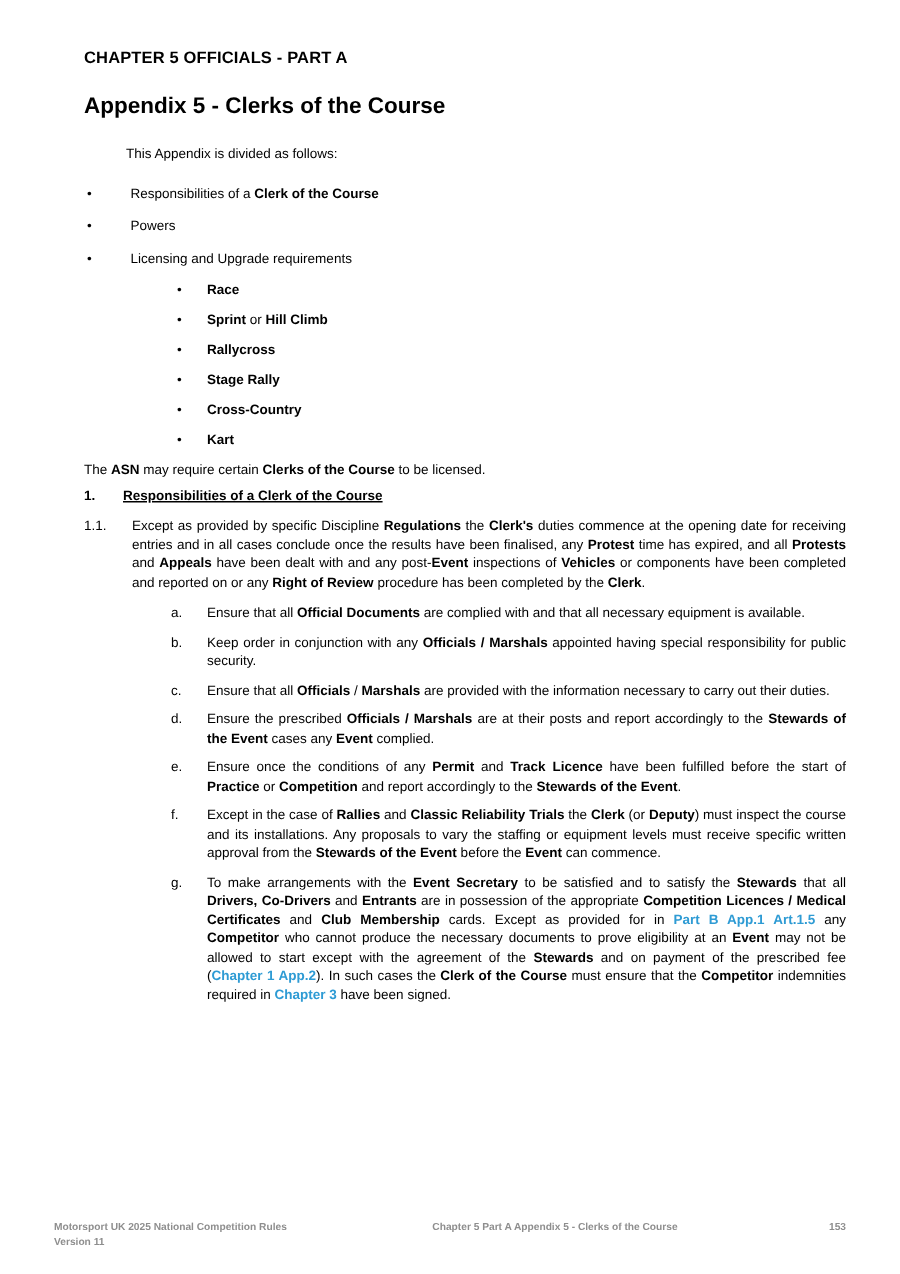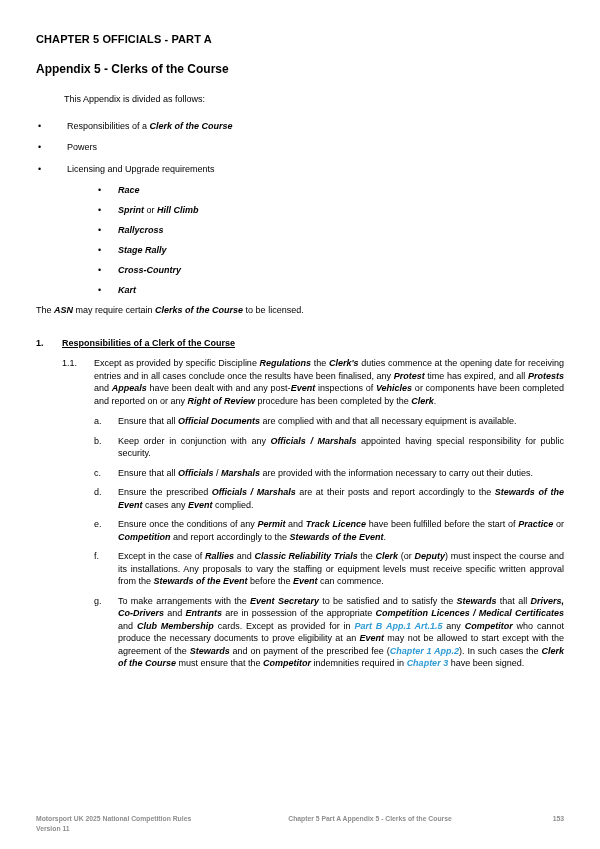--- a/index.html
+++ b/index.html
@@ -3,36 +3,36 @@
 <meta charset="utf-8">
 <style>
   :root { --link-color:#2e9bd4; --footer-color:#8e8e8e; }
   * { margin:0; padding:0; box-sizing:border-box; }
   html,body { background:#ffffff; }
   body {
     width:600px; height:849px; margin:0;
     font-family:"Liberation Sans", sans-serif;
     font-size:9px; color:#000;
   }
-  .page { position:relative; width:600px; height:849px; padding:33px 36px 0 36px; overflow:hidden; background:#fff; }
-  .b { font-weight:bold;font-style:italic; }
+  .page { position:relative; width:600px; height:849px; padding:33px 36px 0 56px; overflow:hidden; background:#fff; }
+  .b { font-weight:bold; }
   .link { color:var(--link-color); font-weight:bold; cursor:pointer; }
   h1.chapter-title { font-size:11px; font-weight:bold; margin-bottom:17px; letter-spacing:.1px; }
-  h2.appendix-title { font-size:12px; font-weight:bold; margin-bottom:17px; }
+  h2.appendix-title { font-size:15px; font-weight:bold; margin-bottom:17px; }
   .intro { margin-bottom:14px; line-height:12.5px;margin-left:28px; }
   .bullet-item { display:flex; margin-bottom:9px; line-height:12.5px; }
   .bullet-item .marker { width:31px; flex:none; padding-left:2px; }
   .sub-bullets { margin:3px 0 3px 62px; }
   .sub-bullet-item { display:flex; margin-bottom:7.5px; line-height:12.5px; }
   .sub-bullet-item .marker { width:20px; flex:none; }
-  .asn-note { margin-bottom:20px; line-height:12.5px; }
+  .asn-note { margin-bottom:4px; line-height:12.5px; }
   .section-heading { display:flex; margin-bottom:8px; line-height:12.5px; }
   .section-heading .sec-num { width:26px; flex:none; font-weight:bold; }
   .section-heading .sec-title { font-weight:bold; text-decoration:underline; }
-  .numbered-item { display:flex; margin-left:26px; margin-bottom:8px; line-height:12.5px; }
+  .numbered-item { display:flex; margin-bottom:8px; line-height:12.5px; }
   .numbered-item .num { width:32px; flex:none; }
   .numbered-item .body { flex:1; text-align:justify; }
   .lettered-item { display:flex; margin-left:58px; margin-bottom:7px; line-height:12.5px; }
   .lettered-item .letter { width:24px; flex:none; }
   .lettered-item .body { flex:1; text-align:justify; }
   .footer {
     position:absolute; left:36px; right:36px; bottom:16px;
     display:flex; align-items:flex-start;
     color:var(--footer-color); font-size:6.8px; font-weight:bold; line-height:9.5px;
   }

